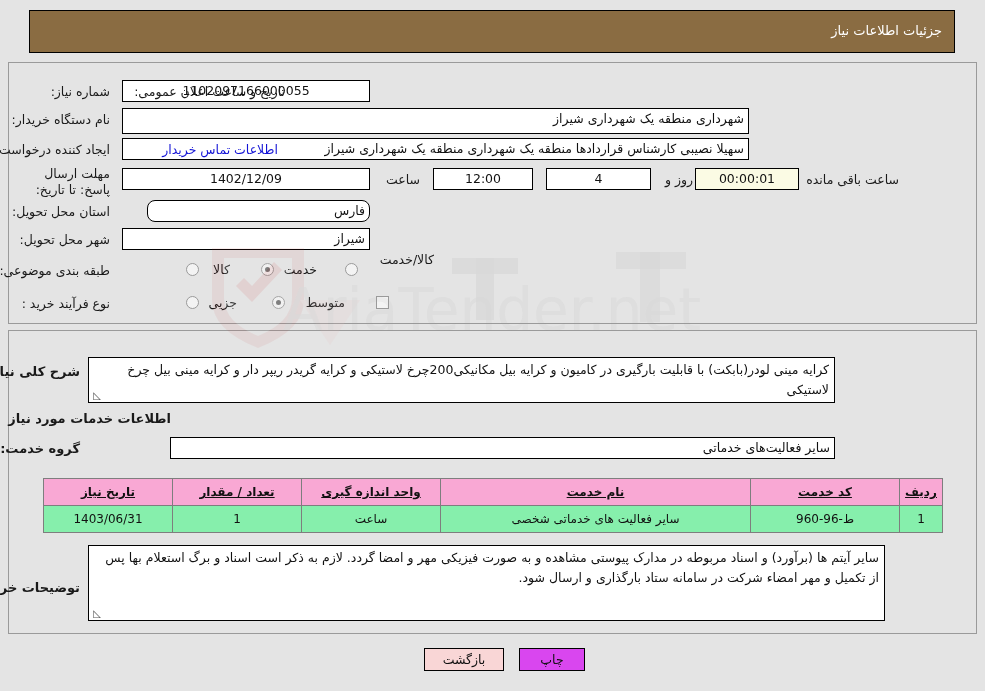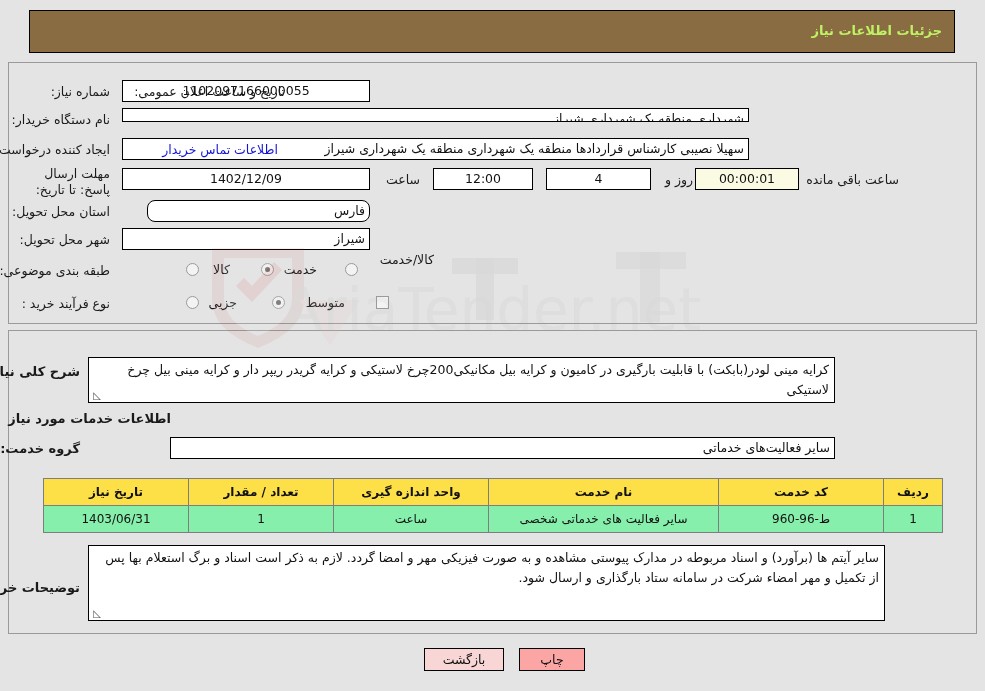--- a/index.html
+++ b/index.html
@@ -31,23 +31,23 @@
     position: absolute;
     left: 29px; top: 10px;
     width: 926px; height: 43px;
     background: #8a6c42;
     border: 1px solid #000;
     box-sizing: border-box;
   }
   .header-title {
     position: absolute;
     right: 12px; top: 12px;
-    color: #bef264;
+    color: #ffffff;
     font-size: 13px;
-    font-weight: bold;
+    font-weight: normal;
     white-space: nowrap;
   }
 
   
   .panel {
     position: absolute;
     background: #e4e4e4;
     border: 1px solid #9a9a9a;
     box-sizing: border-box;
   }
@@ -146,28 +146,29 @@
   
   #svc-table {
     position: absolute;
     left: 43px; top: 478px;
     width: 900px;
     border-collapse: collapse;
     font-size: 12px;
     background: #fff;
   }
   #svc-table th {
-    background: #fde047;
+    background: #f9a8d4;
     border: 1px solid #7e7e7e;
     font-weight: bold;
     color: #111;
     height: 26px;
-    padding: 0 12px;
+    padding: 0 4px;
     text-align: center;
     font-size: 12px;
+    text-decoration: underline;
   }
   #svc-table td {
     background: #86efac;
     border: 1px solid #7e7e7e;
     height: 26px;
     padding: 0 4px;
     text-align: center;
     color: #111;
     font-size: 12px;
   }
@@ -177,21 +178,21 @@
     position: absolute;
     border: 1px solid #000;
     box-sizing: border-box;
     font-size: 12.5px;
     color: #111;
     text-align: center;
     line-height: 21px;
     height: 23px;
     cursor: pointer;
   }
-  #btn-print  { left: 519px; top: 648px; width: 66px; background: #fca5a5; }
+  #btn-print  { left: 519px; top: 648px; width: 66px; background: #d946ef; }
   #btn-back   { left: 424px; top: 648px; width: 80px; background: #f9d6d6; }
 </style>
 </head>
 <body>
 
 <div id="page">
 
   <svg class="watermark" viewBox="0 0 985 691">
     <g opacity="0.16">
       <path d="M212 248 L212 300 Q212 330 258 348 Q304 330 304 300 L304 248 Z" fill="#c94f4f" opacity="0.55"></path>
@@ -211,21 +212,21 @@
   </div>
 
   <div class="panel" id="panel-top"></div>
 
   <div class="lbl" style="right:875px; top:84px;">شماره نیاز:</div>
   <div class="fld center" style="right:615px; top:80px; width:248px; height:22px;">1102097166000055</div>
 
   <div class="lbl" style="right:700px; top:84px;">تاریخ و ساعت اعلان عمومی:</div>
 
   <div class="lbl" style="right:875px; top:112px;">نام دستگاه خریدار:</div>
-  <div class="fld right" style="right:236px; top:108px; width:627px; height:14px;">شهرداری منطقه یک شهرداری شیراز</div>
+  <div class="fld right" style="right:236px; top:108px; width:627px; height:26px;">شهرداری منطقه یک شهرداری شیراز</div>
 
   <div class="lbl" style="right:875px; top:142px;">ایجاد کننده درخواست:</div>
   <div class="fld right" style="right:236px; top:138px; width:627px; height:22px;">سهیلا نصیبی کارشناس قراردادها منطقه یک شهرداری منطقه یک شهرداری شیراز</div>
   <div class="link" style="right:707px; top:142px;">اطلاعات تماس خریدار</div>
 
   <div class="lbl" style="right:875px; top:166px; width:96px; text-align:right; white-space:normal; line-height:16px;">مهلت ارسال پاسخ: تا تاریخ:</div>
   <div class="fld center" style="right:615px; top:168px; width:248px; height:22px;">1402/12/09</div>
 
   <div class="lbl" style="right:565px; top:172px;">ساعت</div>
   <div class="fld center" style="right:452px; top:168px; width:100px; height:22px;">12:00</div>

